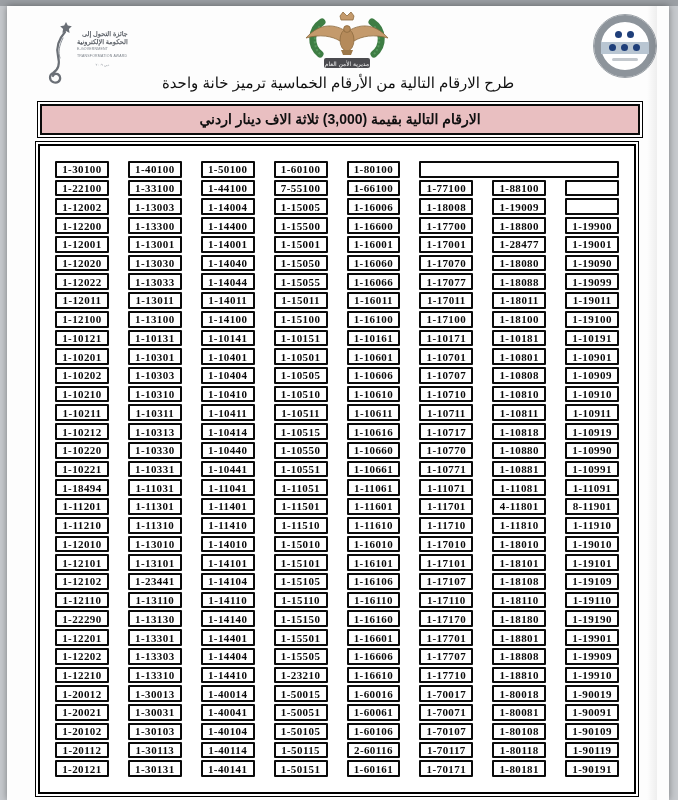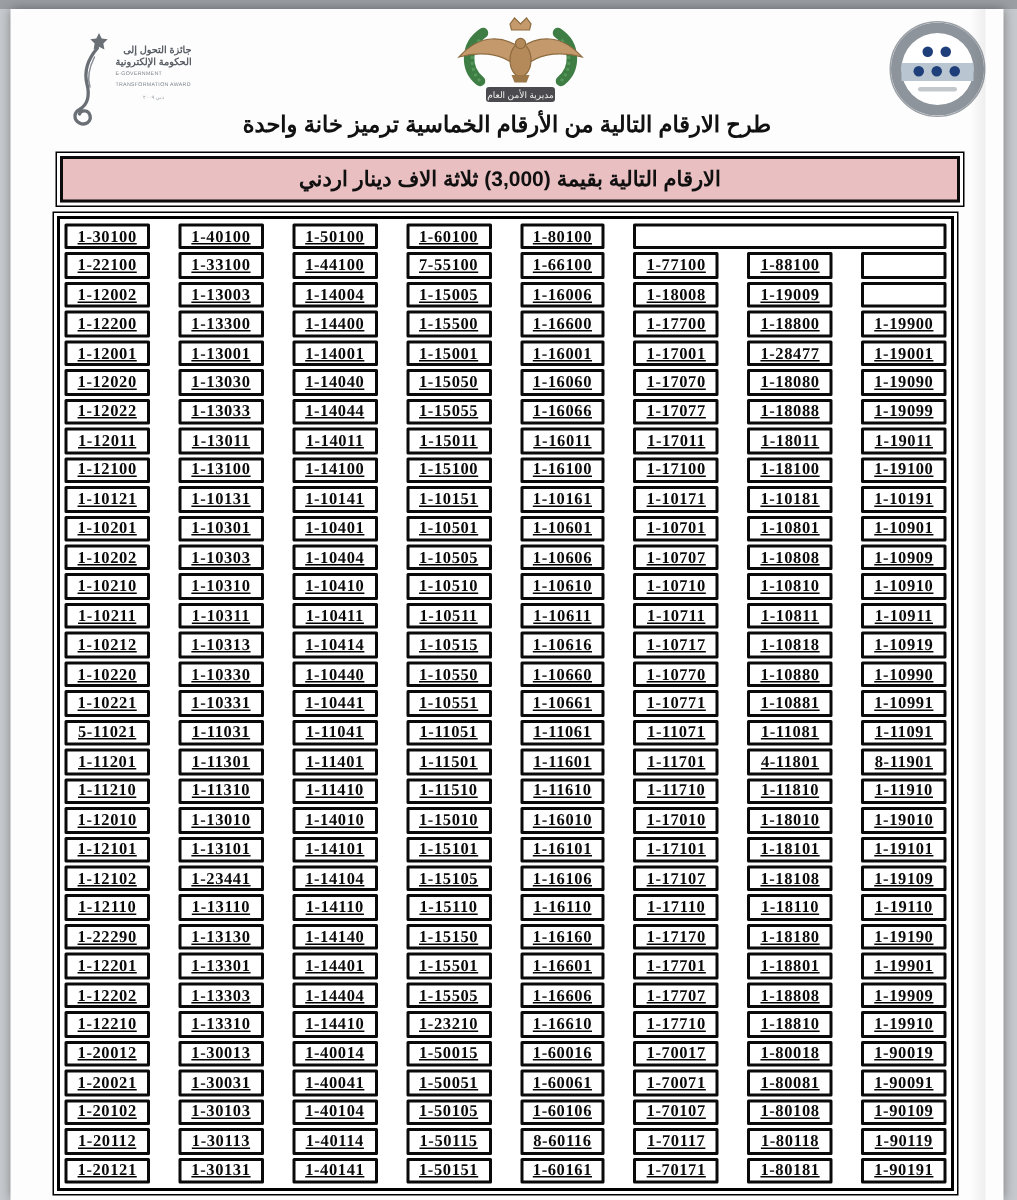--- a/index.html
+++ b/index.html
@@ -25,30 +25,30 @@
   .seal{position:absolute;right:12px;top:8px;width:62px;height:62px;border-radius:50%;
         background:#fff;border:1px solid #9aa0a6;box-shadow:inset 0 0 0 7px #8d949b;}
   .seal .band{position:absolute;left:7px;right:7px;top:27px;height:12px;background:#b9c6d2;}
   .seal .dot{position:absolute;width:7px;height:7px;border-radius:50%;background:#1f3f7a;}
   .seal .d1{left:21px;top:16px;} .seal .d2{left:33px;top:16px;}
   .seal .d3{left:15px;top:29px;} .seal .d4{left:27px;top:29px;} .seal .d5{left:39px;top:29px;}
   .seal .mini{position:absolute;left:18px;top:43px;width:26px;height:3px;background:#c3c8cd;border-radius:2px;}
 
   
   .doc-title{position:absolute;top:68px;left:0;right:0;text-align:center;direction:rtl;
-        font-weight:bold;font-size:15px;color:#111;}
+        font-weight:normal;font-size:15px;color:#111;}
   .banner{position:absolute;top:95px;left:30px;width:600px;border:1px solid #000;padding:2px;background:#fff;}
   .banner-inner{border:2px solid #0b0b0b;background:#e9bfc1;text-align:center;direction:rtl;
         font-weight:bold;font-size:14px;color:#101010;padding:5px 0 6px;}
 
   
   .table-outer{position:absolute;top:135px;left:28px;width:604px;height:656px;
         border:1px solid #000;padding:2px;background:#fff;box-sizing:border-box;}
-  .table-inner{border:2px solid #000;height:100%;box-sizing:border-box;padding:3px;
-        display:grid;grid-template-columns:repeat(8,1fr);grid-auto-rows:1fr;gap:2px 19px;text-decoration:underline;}
+  .table-inner{border:2px solid #000;height:100%;box-sizing:border-box;padding:15px;
+        display:grid;grid-template-columns:repeat(8,1fr);grid-auto-rows:1fr;gap:2px 19px;}
   .cell{border:2px solid #0a0a0a;background:#fff;display:flex;align-items:center;justify-content:center;
         font-family:"Liberation Serif",serif;font-weight:bold;font-size:11px;letter-spacing:.4px;
         color:#0a0a0a;direction:ltr;min-height:0;border-radius:1px;}
 </style>
 </head>
 <body>
 
 <div id="stage">
   <div class="top-strip"></div>
 
@@ -235,21 +235,21 @@
           <div class="cell">1-10880</div>
           <div class="cell">1-10990</div>
           <div class="cell">1-10221</div>
           <div class="cell">1-10331</div>
           <div class="cell">1-10441</div>
           <div class="cell">1-10551</div>
           <div class="cell">1-10661</div>
           <div class="cell">1-10771</div>
           <div class="cell">1-10881</div>
           <div class="cell">1-10991</div>
-          <div class="cell">5-11021</div>
+          <div class="cell">1-18494</div>
           <div class="cell">1-11031</div>
           <div class="cell">1-11041</div>
           <div class="cell">1-11051</div>
           <div class="cell">1-11061</div>
           <div class="cell">1-11071</div>
           <div class="cell">1-11081</div>
           <div class="cell">1-11091</div>
           <div class="cell">1-11201</div>
           <div class="cell">1-11301</div>
           <div class="cell">1-11401</div>
@@ -351,21 +351,21 @@
           <div class="cell">1-40104</div>
           <div class="cell">1-50105</div>
           <div class="cell">1-60106</div>
           <div class="cell">1-70107</div>
           <div class="cell">1-80108</div>
           <div class="cell">1-90109</div>
           <div class="cell">1-20112</div>
           <div class="cell">1-30113</div>
           <div class="cell">1-40114</div>
           <div class="cell">1-50115</div>
-          <div class="cell">8-60116</div>
+          <div class="cell">2-60116</div>
           <div class="cell">1-70117</div>
           <div class="cell">1-80118</div>
           <div class="cell">1-90119</div>
           <div class="cell">1-20121</div>
           <div class="cell">1-30131</div>
           <div class="cell">1-40141</div>
           <div class="cell">1-50151</div>
           <div class="cell">1-60161</div>
           <div class="cell">1-70171</div>
           <div class="cell">1-80181</div>

